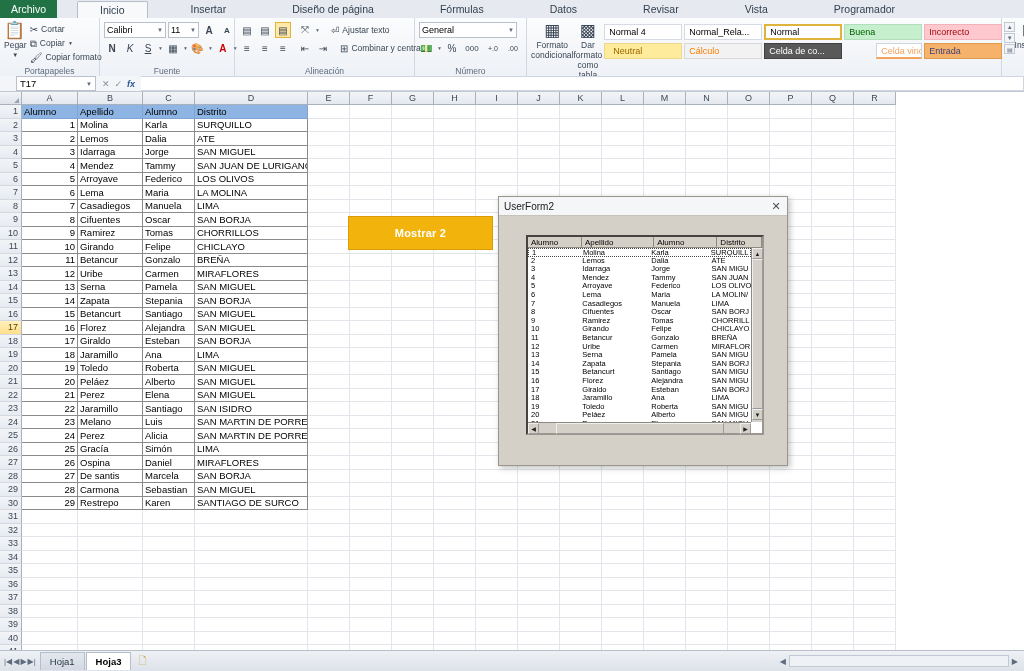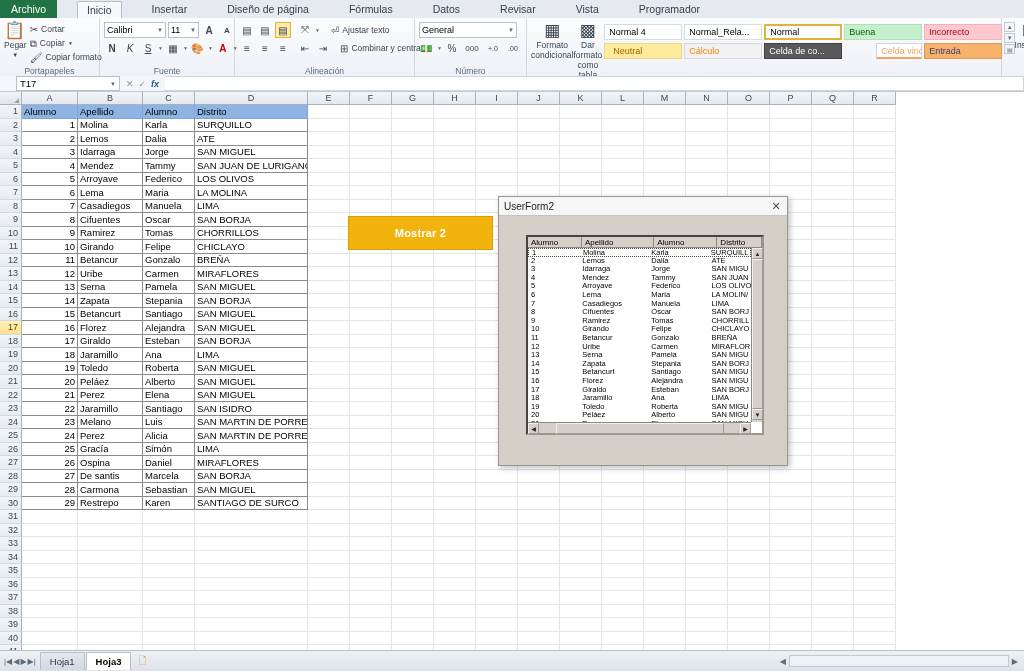--- a/index.html
+++ b/index.html
@@ -8,21 +8,21 @@
     width:1024px; height:671px;
     font-family:"Liberation Sans", sans-serif;
     font-size:11px; color:#000;
     background:#fff; overflow:hidden; position:relative;
   }
 
   
   #ribbon { position:absolute; left:0; top:0; width:1024px; height:76px;
             background:linear-gradient(#f4f6f9,#e9edf3); border-bottom:1px solid #b6bec9; }
   #tabbar { height:18px; background:#e6eaf0; display:flex; align-items:flex-end;gap:20px; }
-  .rtab { font-size:10.5px; padding:2px 9px 3px; color:#34404f; line-height:12px;
+  .rtab { font-size:10.5px; padding:2px 22px 3px; color:#34404f; line-height:12px;
           border:1px solid transparent; border-bottom:none; cursor:default; }
   .rtab.file { background:#217346; color:#fff; padding:3px 10px 3px; font-weight:normal; }
   .rtab.active { background:#f7f9fb; border-color:#b6bec9; border-radius:2px 2px 0 0;
                  position:relative; top:1px; }
 
   #ribbon-body { position:absolute; top:18px; left:0; right:0; height:58px;
                  background:linear-gradient(#fbfcfd,#eef1f6); display:flex; }
   .rgroup { position:relative; height:58px; border-right:1px solid #d3d9e2;
             padding:2px 4px 0; display:flex; flex-direction:column; }
   .glabel { position:absolute; bottom:0px; left:0; right:0; text-align:center;
@@ -61,21 +61,21 @@
   .sc-celdacomp { background:#595959; color:#fff; border-color:#404040; }
   .sc-celdavinc { background:#fff; color:#f2a35e; border-bottom:2px solid #f2a35e;margin-left:32px; }
   .sc-entrada { background:#f6b26b; color:#3f3f76; border-color:#e09a4e; }
   .spin { display:flex; flex-direction:column; gap:1px; padding-left:2px; }
   .spin div { width:11px; height:10px; border:1px solid #c3c9d3; background:#f2f4f8;
               font-size:6px; display:flex; align-items:center; justify-content:center; color:#5d6b7d; }
 
   
   #fbar { position:absolute; top:76px; left:0; width:1024px; height:16px;
           background:#f3f5f8; border-bottom:1px solid #c3c9d3; display:flex; align-items:center; }
-  #namebox { width:104px; height:15px; background:#fff; border:1px solid #b9c0cb; margin-left:16px;
+  #namebox { width:80px; height:15px; background:#fff; border:1px solid #b9c0cb; margin-left:16px;
              display:flex; align-items:center; justify-content:space-between; padding:0 3px; font-size:9.5px; }
   .fbtns { display:flex; align-items:center; gap:5px; padding:0 6px; color:#8a93a0; font-size:9px; }
   #fxin { flex:1; height:15px; background:#fff; border:1px solid #cfd5de; border-left:none; }
 
   
   #grid { position:absolute; top:92px; left:0; width:1024px; height:558px;
           background:#fff; overflow:hidden; }
   #colhdr { position:absolute; top:0; left:0; height:13px; display:flex;
             background:linear-gradient(#f2f4f7,#e3e7ee); }
   .corner { width:22px; height:13px; border-right:1px solid #a9b1bd; border-bottom:1px solid #a9b1bd;

